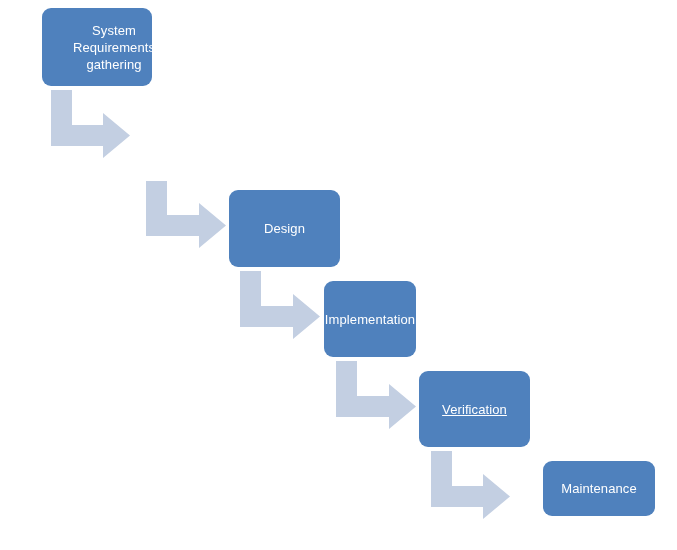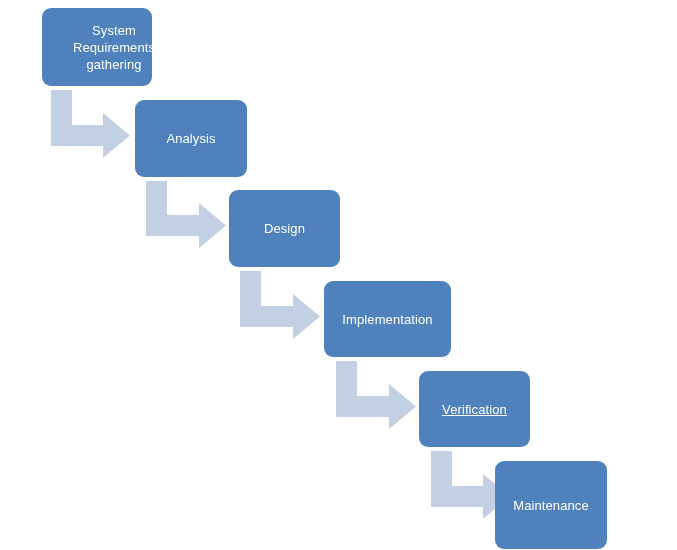--- a/index.html
+++ b/index.html
@@ -60,33 +60,30 @@
       <polygon points="336,361 357,361 357,396 389,396 389,384 416,406.5 389,429 389,417 336,417" fill="#c3cfe2"></polygon>
       <polygon points="431,451 452,451 452,486 483,486 483,474 510,496.5 483,519 483,507 431,507" fill="#c3cfe2"></polygon>
     </svg>
 
   <div class="stage-box" style="left: 42px; top: 8px; width: 110px; height: 78px; background: rgb(79, 129, 189); color: rgb(255, 255, 255); padding-left: 40px;">
     <span class="stage-label">System
 Requirements
 gathering</span>
   </div>
 
-  <div class="stage-box" style="left: 135px; top: 100px; width: 112px; height: 77px; background: rgb(79, 129, 189); color: rgb(255, 255, 255);">
-    <span class="stage-label">Analysis</span>
-  </div>
 
   <div class="stage-box" style="left: 229px; top: 190px; width: 111px; height: 77px; background: rgb(79, 129, 189); color: rgb(255, 255, 255); text-align: right;">
     <span class="stage-label">Design</span>
   </div>
 
-  <div class="stage-box" style="left: 324px; top: 281px; width: 127px; height: 76px; background: rgb(79, 129, 189); color: rgb(255, 255, 255);">
+  <div class="stage-box" style="left: 324px; top: 281px; width: 92px; height: 76px; background: rgb(79, 129, 189); color: rgb(255, 255, 255);">
     <span class="stage-label">Implementation</span>
   </div>
 
   <div class="stage-box" style="left: 419px; top: 371px; width: 111px; height: 76px; background: rgb(79, 129, 189); color: rgb(255, 255, 255); text-decoration: underline;">
     <span class="stage-label">Verification</span>
   </div>
 
-  <div class="stage-box" style="left: 495px; top: 461px; width: 112px; height: 88px; background: rgb(79, 129, 189); color: rgb(255, 255, 255);">
+  <div class="stage-box" style="left: 543px; top: 461px; width: 112px; height: 55px; background: rgb(79, 129, 189); color: rgb(255, 255, 255);">
     <span class="stage-label">Maintenance</span>
   </div>
 
 </div>
 
 </body></html>

